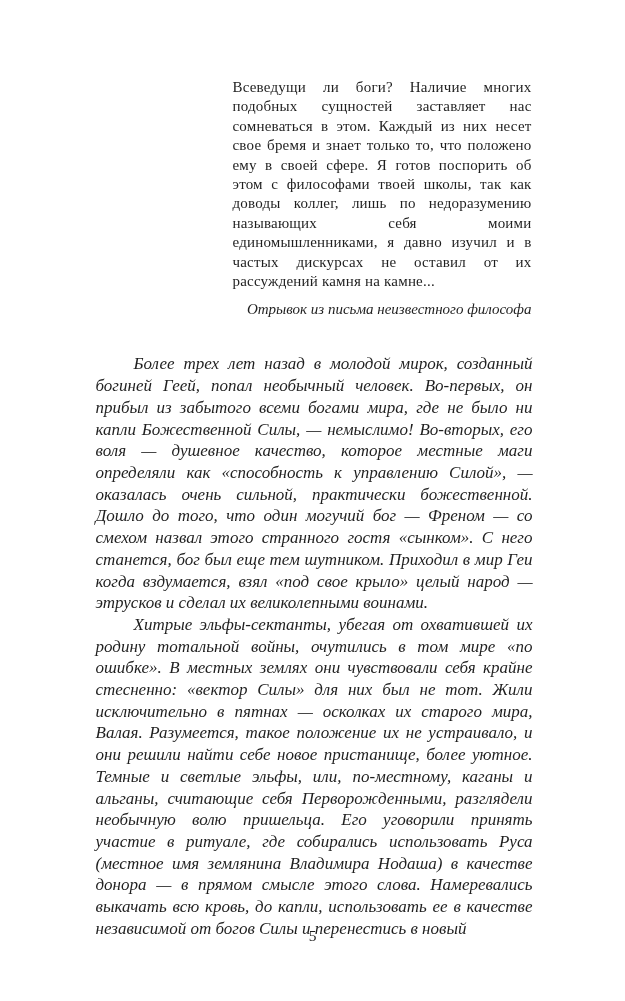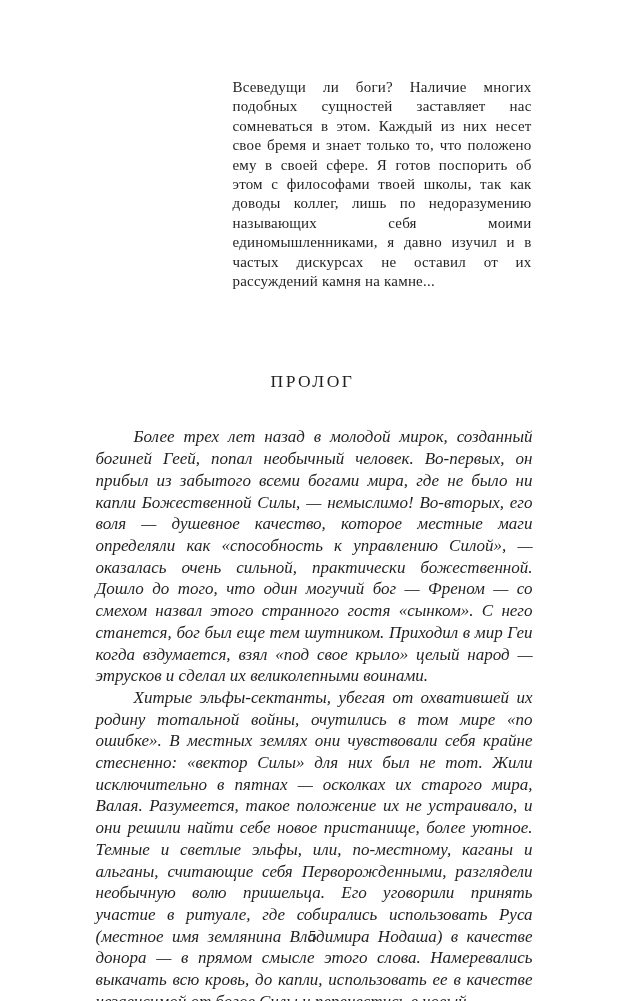--- a/index.html
+++ b/index.html
@@ -60,22 +60,22 @@
       font-size: 15.5px;
     }
   </style>
 </head>
 <body>
 
 <div class="book-page">
 
   <div class="epigraph">Всеведущи ли боги? Наличие многих подобных сущностей заставляет нас сомневаться в этом. Каждый из них несет свое бремя и знает только то, что положено ему в своей сфере. Я готов поспорить об этом с философами твоей школы, так как доводы коллег, лишь по недоразумению называющих себя моими единомышленниками, я давно изучил и в частых дискурсах не оставил от их рассуждений камня на камне...</div>
 
+  <div class="epigraph-attribution">Отрывок из письма неизвестного философа</div>
 
-  <h1 class="chapter-heading">ПРОЛОГ</h1>
 
   <div class="body-text">
     <p>Более трех лет назад в молодой мирок, созданный богиней Геей, попал необычный человек. Во-первых, он прибыл из забытого всеми богами мира, где не было ни капли Божественной Силы, — немыслимо! Во-вторых, его воля — душевное качество, которое местные маги определяли как «способность к управлению Силой», — оказалась очень сильной, практически божественной. Дошло до того, что один могучий бог — Френом — со смехом назвал этого странного гостя «сынком». С него станется, бог был еще тем шутником. Приходил в мир Геи когда вздумается, взял «под свое крыло» целый народ — этрусков и сделал их великолепными воинами.</p>
     <p>Хитрые эльфы-сектанты, убегая от охватившей их родину тотальной войны, очутились в том мире «по ошибке». В местных землях они чувствовали себя крайне стесненно: «вектор Силы» для них был не тот. Жили исключительно в пятнах — осколках их старого мира, Валая. Разумеется, такое положение их не устраивало, и они решили найти себе новое пристанище, более уютное. Темные и светлые эльфы, или, по-местному, каганы и альганы, считающие себя Перворожденными, разглядели необычную волю пришельца. Его уговорили принять участие в ритуале, где собирались использовать Руса (местное имя землянина Владимира Нодаша) в качестве донора — в прямом смысле этого слова. Намеревались выкачать всю кровь, до капли, использовать ее в качестве независимой от богов Силы и перенестись в новый</p>
   </div>
 
   <div class="page-number">5</div>
 
 </div>
 

